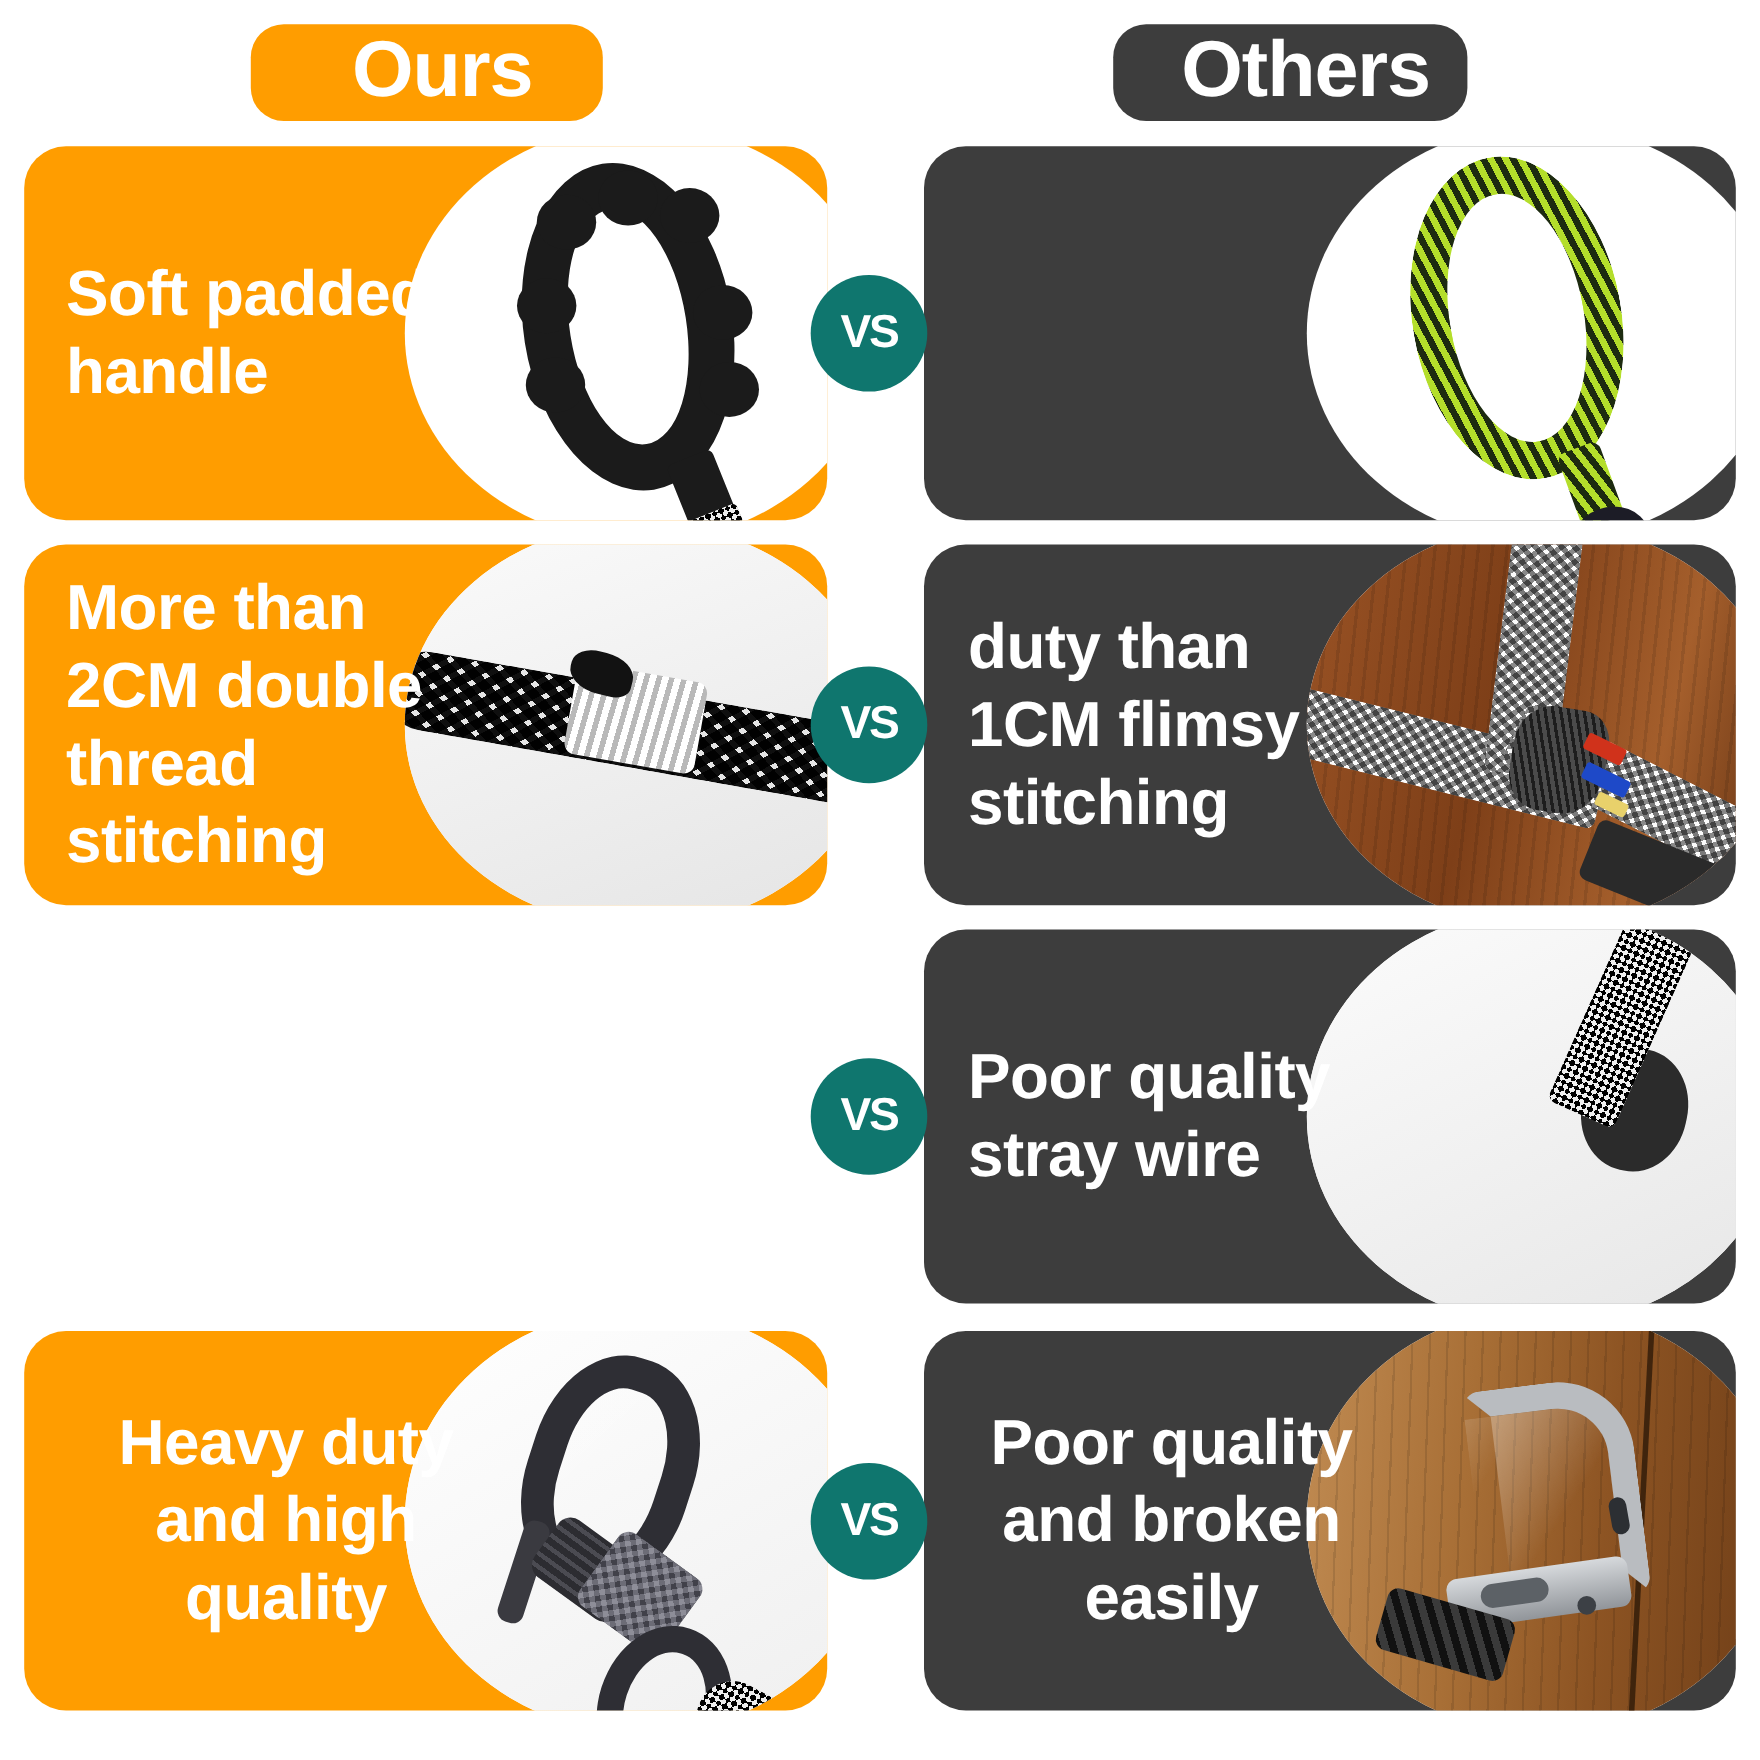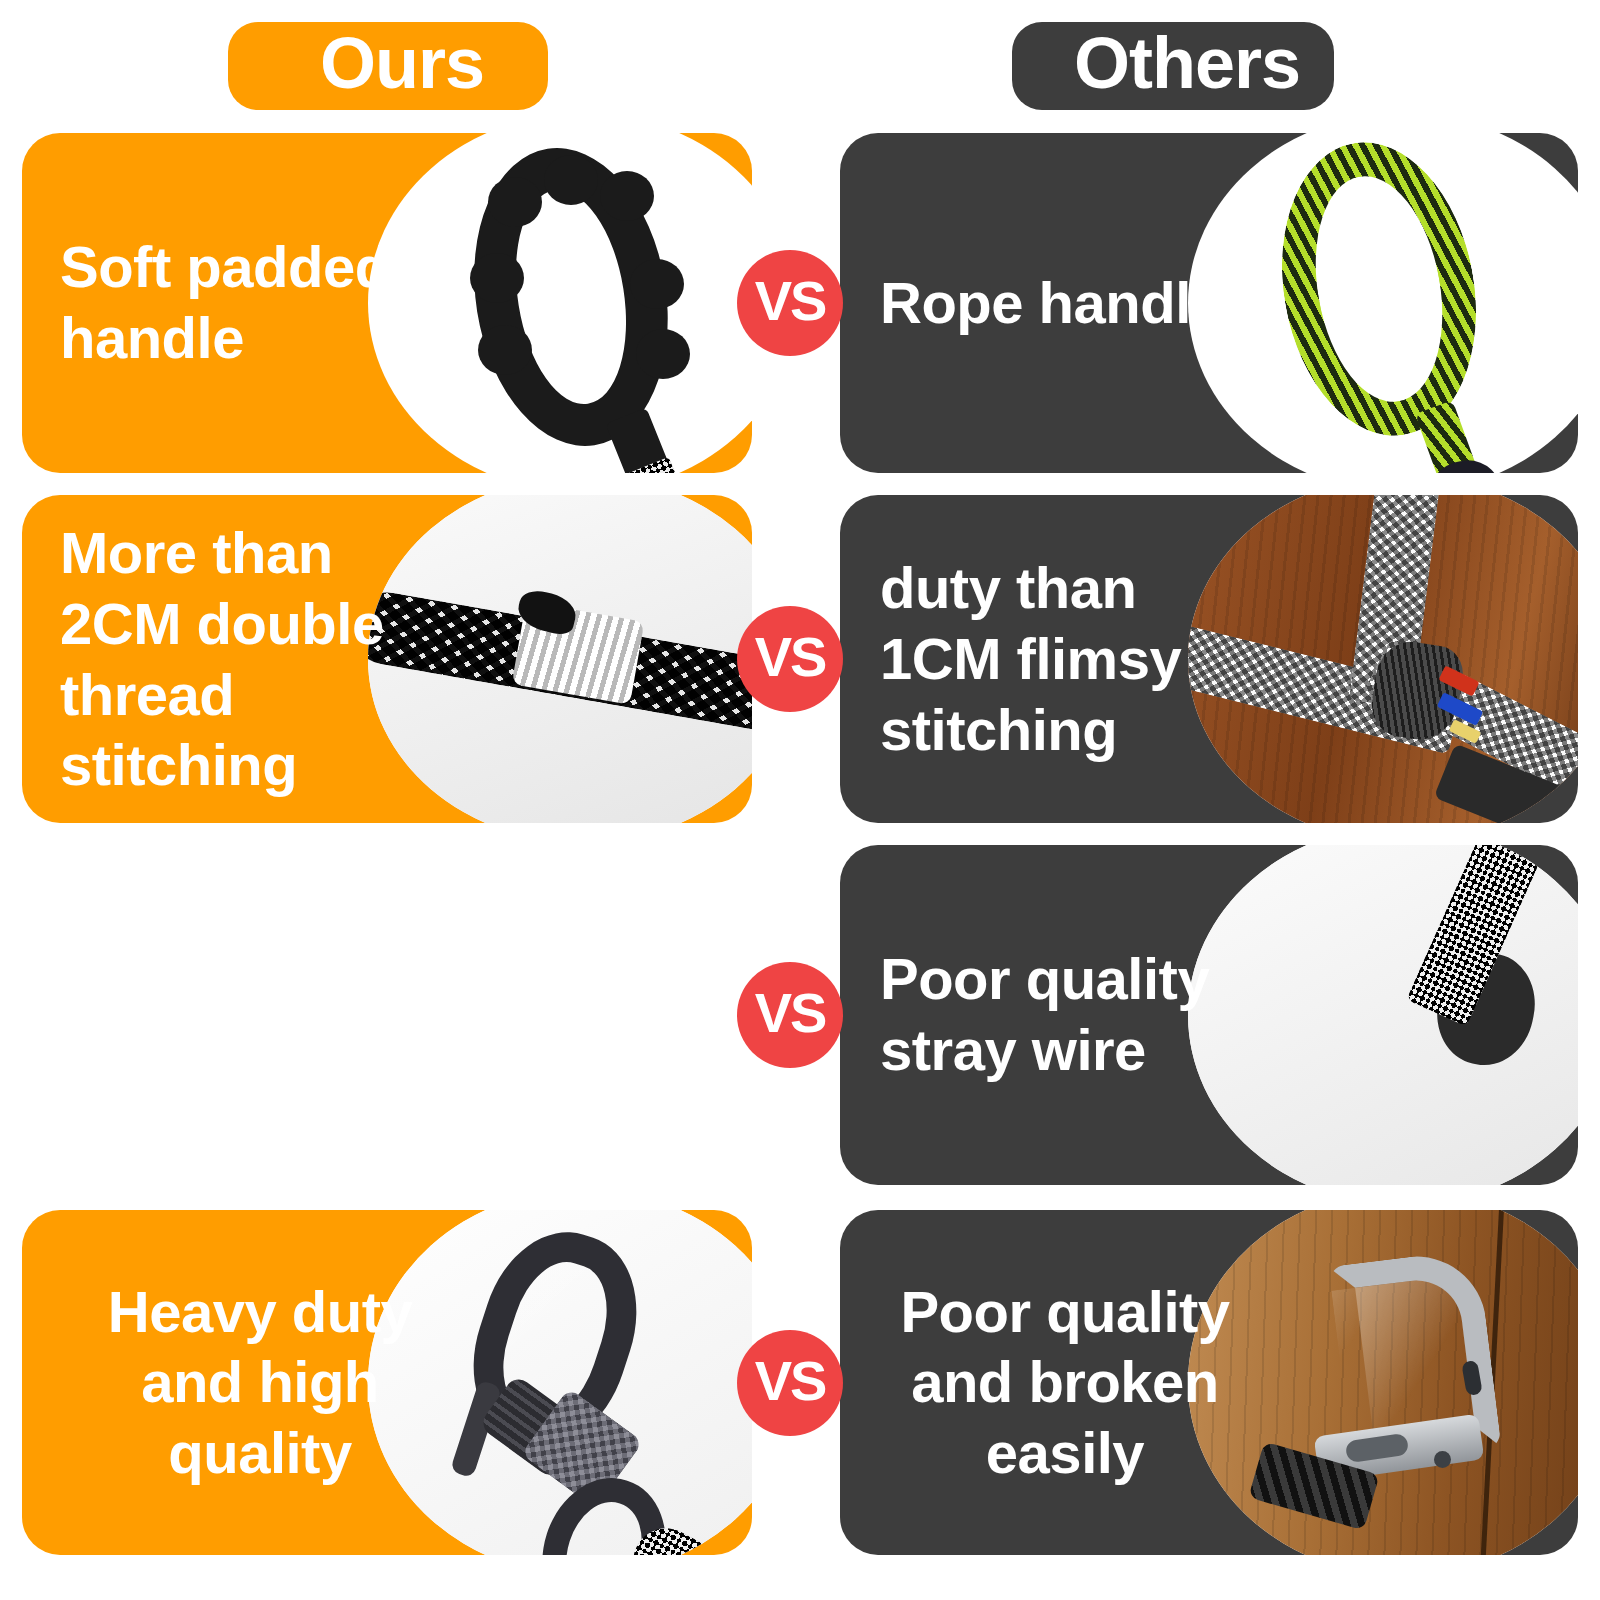--- a/index.html
+++ b/index.html
@@ -44,23 +44,23 @@
   }
   .card-ours   .photo-well { right:-46px; width:430px; }
   .card-others .photo-well { right:-40px; width:430px; }
 
   
   .photo-inner { position:absolute; inset:0; }
 
   
   .vs {
     position:absolute; left:737px; width:106px; height:106px;
-    border-radius:50%; background:#ef4444; z-index:10;
+    border-radius:50%; background:#0f766e; z-index:10;
     display:flex; align-items:center; justify-content:center;
-    color:#ffffff; font-size:56px; font-weight:800; letter-spacing:-2px;
+    color:#ffffff; font-size:42px; font-weight:800; letter-spacing:-2px;
     line-height:1; padding-bottom:4px;
   }
 
   
 
   
   .pad-loop {
     position:absolute; left:108px; top:34px; width:190px; height:300px;
     border:42px solid #1b1b1b; border-radius:95px/150px;
     transform:rotate(-9deg);
@@ -297,21 +297,20 @@
     <div class="vs" style="top:117px;">VS</div>
 
     <div class="card card-others">
       <div class="photo-well">
         <div class="photo-inner">
           <div class="rope-loop"></div>
           <div class="rope-tail"></div>
           <div class="rope-cap"></div>
         </div>
       </div>
-      <div class="card-label">Rope handle</div>
     </div>
   </div>
 
   <div class="row" style="top:495px;height:328px;">
     <div class="card card-ours">
       <div class="photo-well">
         <div class="photo-inner" style="background:linear-gradient(160deg,#fbfbfb,#e4e4e4);">
           <div class="cord"></div>
           <div class="cord-stitch"></div>
           <div class="cord-knot"></div>

